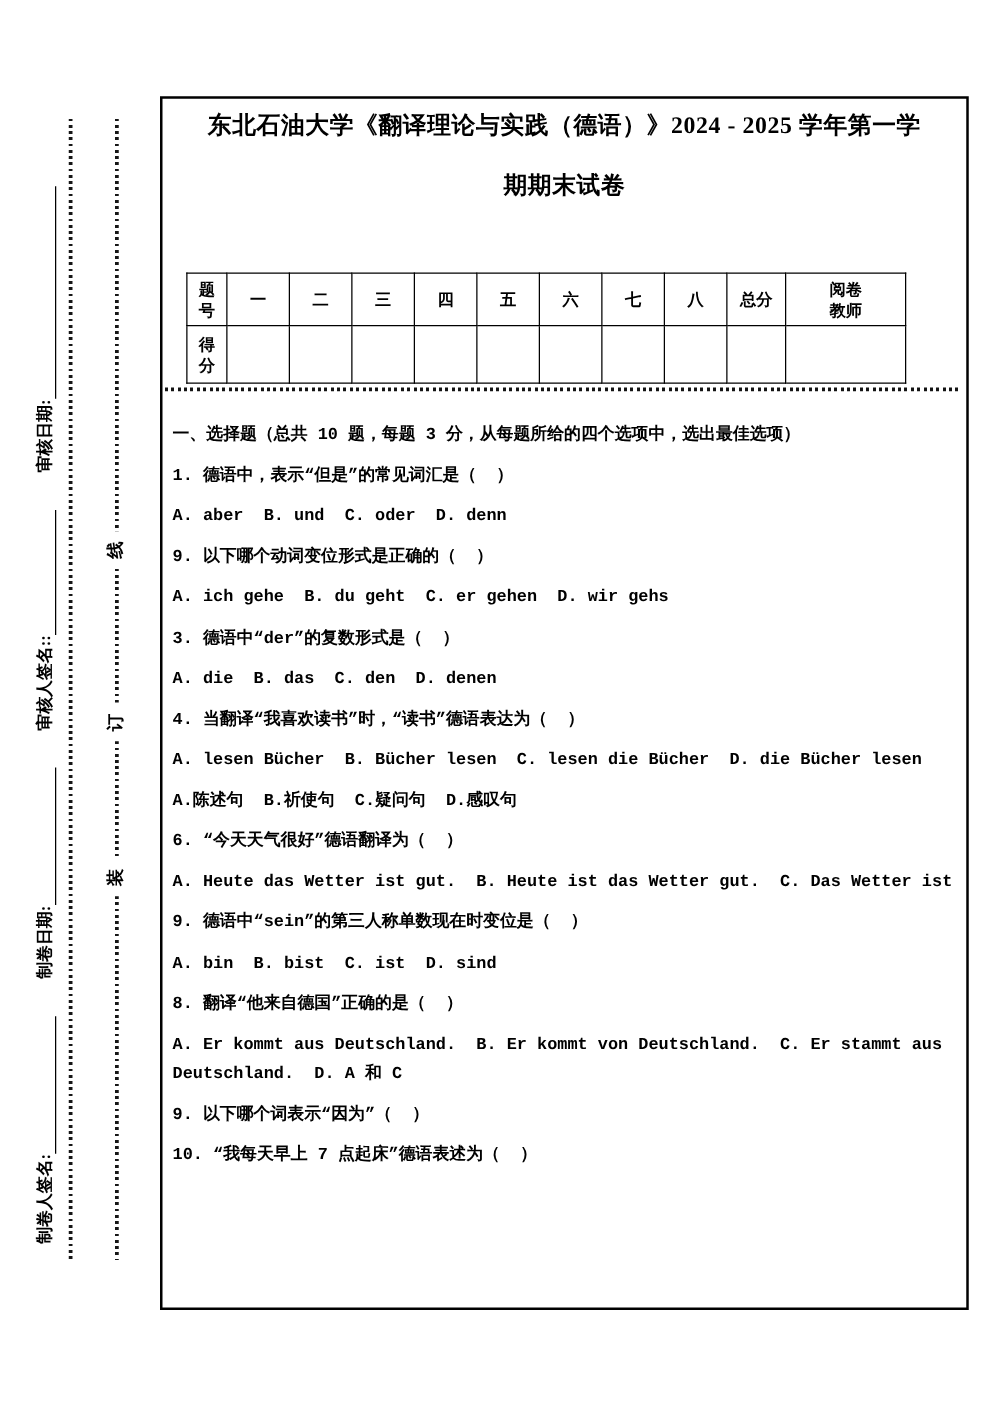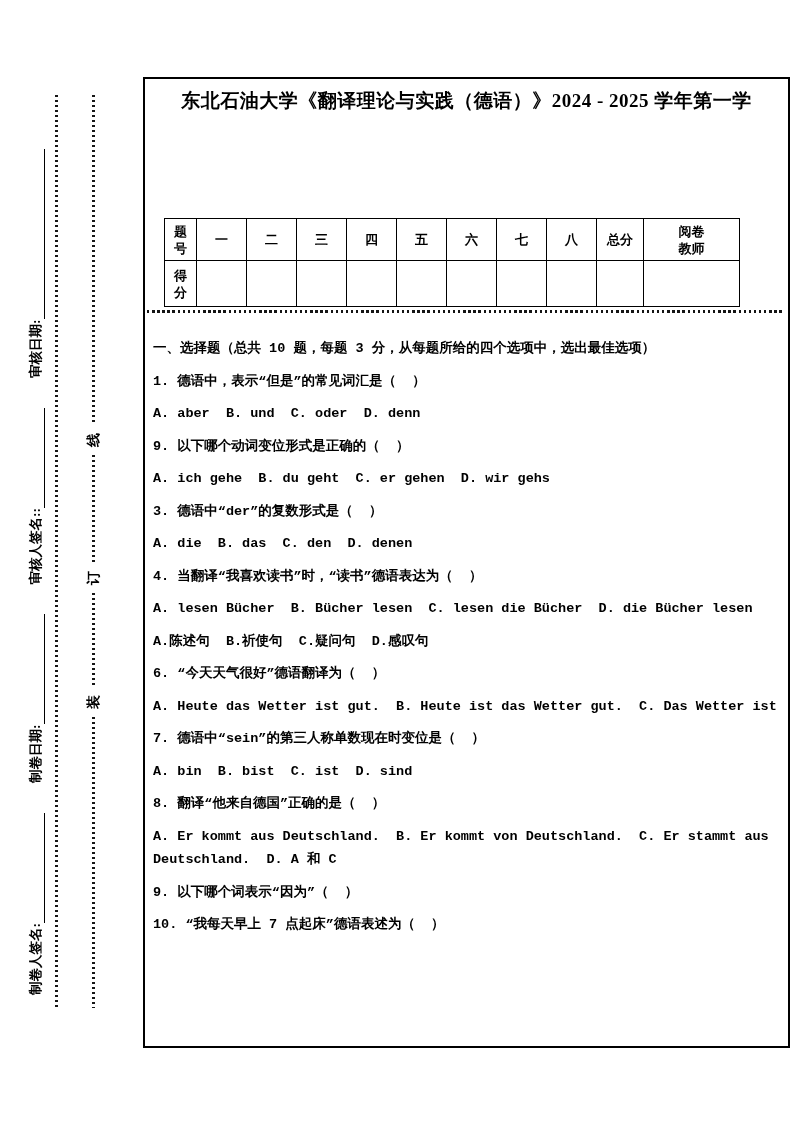--- a/index.html
+++ b/index.html
@@ -36,21 +36,21 @@
     position:absolute;left:83px;width:22px;height:22px;
     transform:rotate(-90deg);font-size:14px;font-weight:bold;
     text-align:center;line-height:22px;font-family:"Liberation Serif",serif;
   }
   .bc-xian{top:429px;}
   .bc-ding{top:567px;}
   .bc-zhuang{top:691px;}
 
   
   .box{
-    position:absolute;left:143px;top:77px;width:647px;height:971px;
+    position:absolute;left:128px;top:77px;width:647px;height:971px;
     border:2px solid #000;box-sizing:border-box;
   }
   .title{
     text-align:center;font-weight:bold;font-size:19px;line-height:25px;
     font-family:"Liberation Serif",serif;letter-spacing:0.5px;
   }
   .title-l1{margin:9px 4px 0 4px;}
   .title-l2{margin:23px 0 0 0;}
 
   .info-row{
@@ -118,20 +118,21 @@
   <div class="vdots vr-2"></div>
   <div class="vdots vr-3"></div>
   <div class="vdots vr-4"></div>
   <span class="bind-char bc-xian">线</span>
   <span class="bind-char bc-ding">订</span>
   <span class="bind-char bc-zhuang">装</span>
 
   <div class="box">
 
     <div class="title title-l1">东北石油大学《翻译理论与实践（德语）》2024 - 2025 学年第一学</div>
+    <div class="title title-l2">期期末试卷</div>
 
 
     <table class="score">
       <colgroup>
         <col style="width:32px">
           <col style="width:50px">
           <col style="width:50px">
         <col style="width:50px">
           <col style="width:50px">
           <col style="width:50px">
@@ -182,21 +183,21 @@
       <p>A. aber  B. und  C. oder  D. denn</p>
       <p>9. 以下哪个动词变位形式是正确的（  ）</p>
       <p>A. ich gehe  B. du geht  C. er gehen  D. wir gehs</p>
       <p>3. 德语中“der”的复数形式是（  ）</p>
       <p>A. die  B. das  C. den  D. denen</p>
       <p>4. 当翻译“我喜欢读书”时，“读书”德语表达为（  ）</p>
       <p>A. lesen Bücher  B. Bücher lesen  C. lesen die Bücher  D. die Bücher lesen</p>
       <p>A.陈述句  B.祈使句  C.疑问句  D.感叹句</p>
       <p>6. “今天天气很好”德语翻译为（  ）</p>
       <p>A. Heute das Wetter ist gut.  B. Heute ist das Wetter gut.  C. Das Wetter ist</p>
-      <p>7. 德语中“sein”的第三人称单数现在时变位是（  ）</p>
+      <p>9. 德语中“sein”的第三人称单数现在时变位是（  ）</p>
       <p>A. bin  B. bist  C. ist  D. sind</p>
       <p>8. 翻译“他来自德国”正确的是（  ）</p>
       <p>A. Er kommt aus Deutschland.  B. Er kommt von Deutschland.  C. Er stammt aus</p>
       <p class="cont">Deutschland.  D. A 和 C</p>
       <p>9. 以下哪个词表示“因为”（  ）</p>
       <p>10. “我每天早上 7 点起床”德语表述为（  ）</p>
     </div>
   </div>
 
   <div class="footer">（第 1 页 ）</div>

